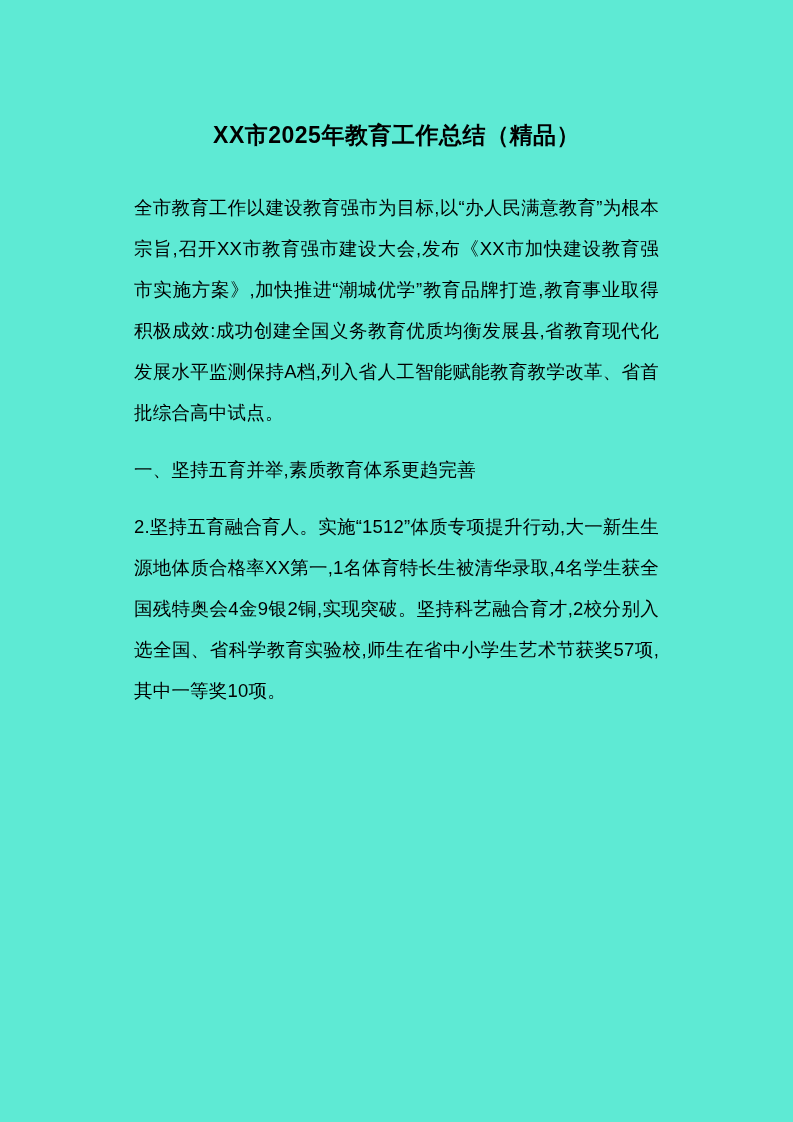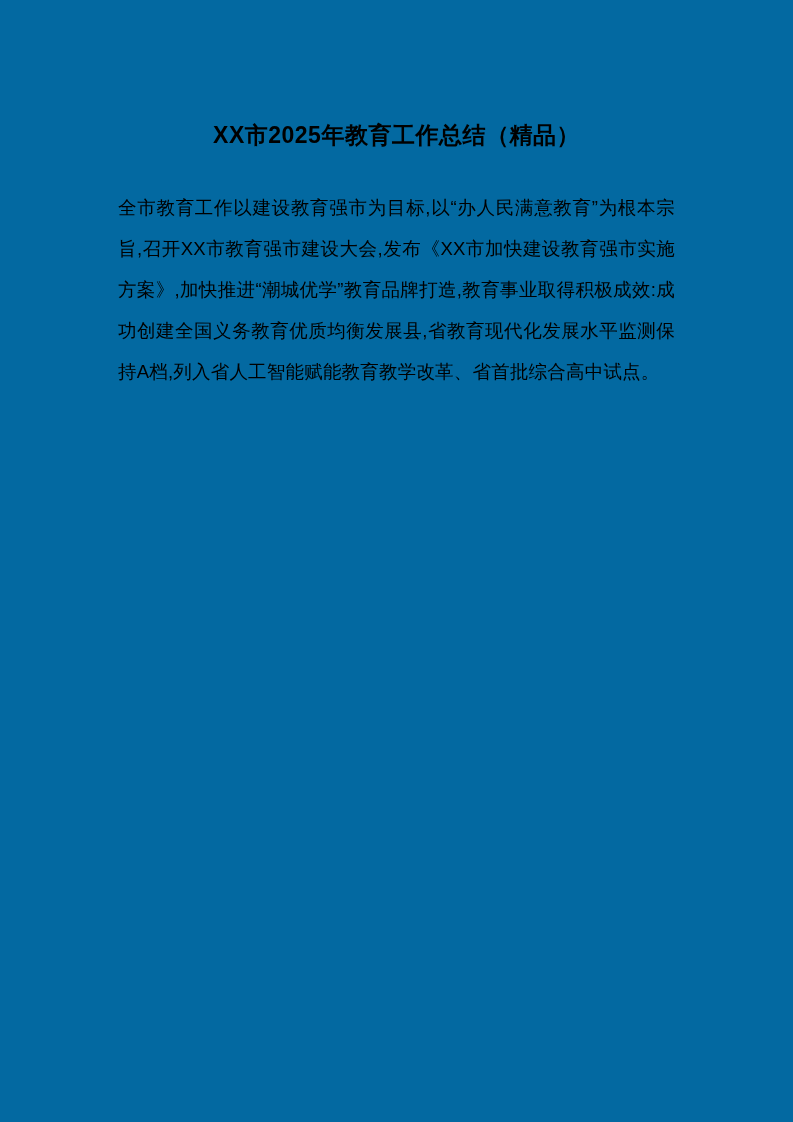--- a/index.html
+++ b/index.html
@@ -12,42 +12,44 @@
     height: 1122px;
     font-family: "Liberation Sans", "DejaVu Sans", sans-serif;
     color: #000000;
     overflow: hidden;
   }
   .page {
     box-sizing: border-box;
     width: 793px;
     height: 1122px;
     padding: 118px 118px 60px 118px;
-    background: #0369a1;
+    background: #5eead4;
   }
   .doc-title {
     font-size: 23px;
     font-weight: bold;
     text-align: center;
     letter-spacing: 0.5px;
     margin: 0 0 34px 0;
     line-height: 1.5;
   }
   .para {
     font-size: 18.5px;
     line-height: 41px;
     text-align: justify;
     text-justify: inter-ideograph;
-    margin: 0;
+    margin: 16px;
     letter-spacing: 0.2px;
   }
   .para + .para {
     margin-top: 0;
   }
 </style>
 </head>
 <body>
 
 <div class="page">
   <h1 class="doc-title">XX市2025年教育工作总结（精品）</h1>
 
   <p class="para">全市教育工作以建设教育强市为目标,以“办人民满意教育”为根本宗旨,召开XX市教育强市建设大会,发布《XX市加快建设教育强市实施方案》,加快推进“潮城优学”教育品牌打造,教育事业取得积极成效:成功创建全国义务教育优质均衡发展县,省教育现代化发展水平监测保持A档,列入省人工智能赋能教育教学改革、省首批综合高中试点。</p>
+  <p class="para">一、坚持五育并举,素质教育体系更趋完善</p>
+  <p class="para">2.坚持五育融合育人。实施“1512”体质专项提升行动,大一新生生源地体质合格率XX第一,1名体育特长生被清华录取,4名学生获全国残特奥会4金9银2铜,实现突破。坚持科艺融合育才,2校分别入选全国、省科学教育实验校,师生在省中小学生艺术节获奖57项,其中一等奖10项。</p>
 </div>
 
 </body></html>

